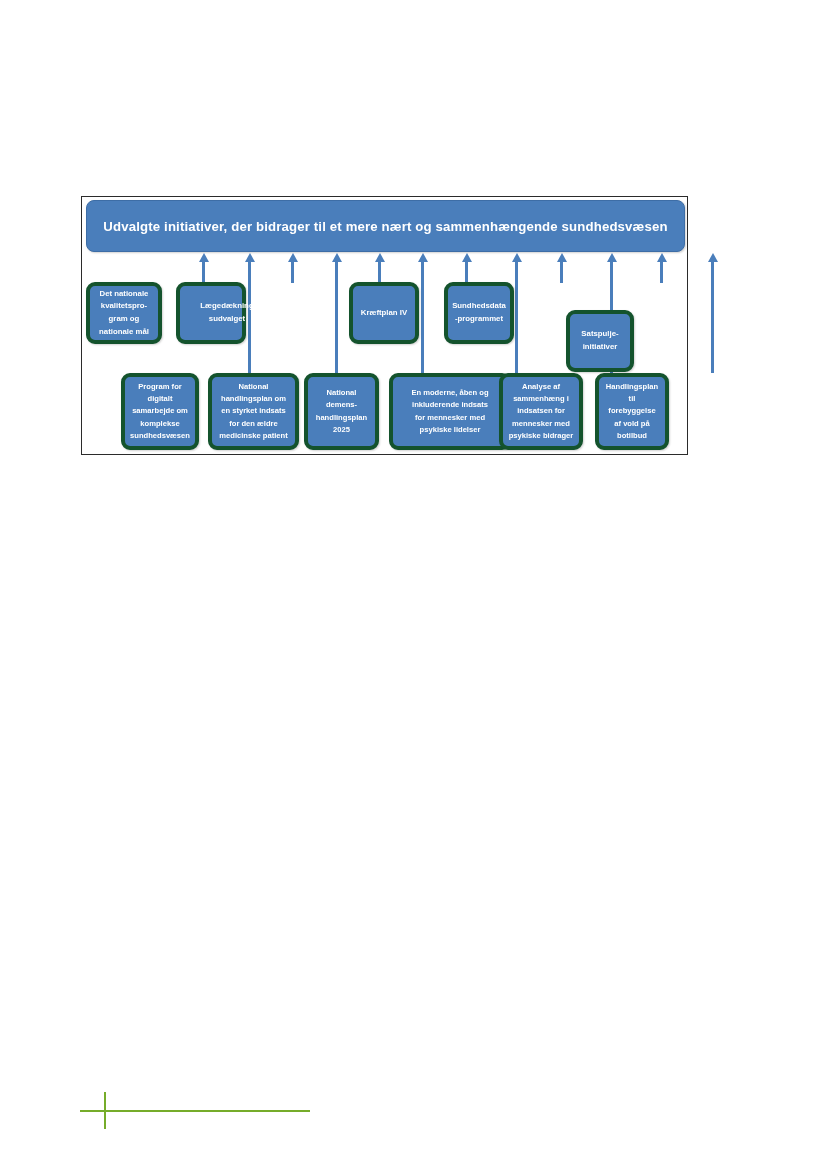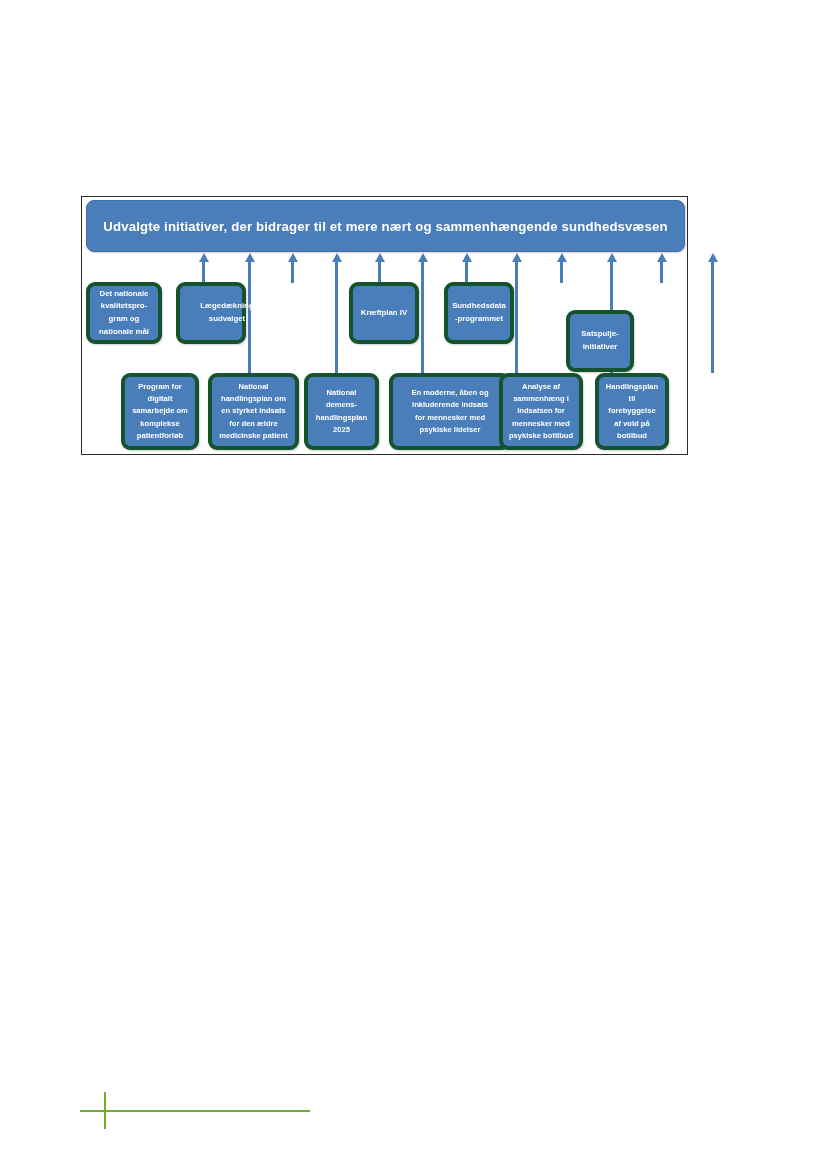--- a/index.html
+++ b/index.html
@@ -177,21 +177,21 @@
   <div class="node-box top-row" style="left:484px; top:85px; width:68px; height:62px;margin-top:28px;">
     <span class="node-text">Satspulje-
 initiativer</span>
   </div>
 
   <div class="node-box" style="left:39px; top:176px; width:78px; height:77px;">
     <span class="node-text">Program for
 digitalt
 samarbejde om
 komplekse
-patientforløb</span>
+sundhedsvæsen</span>
   </div>
   <div class="node-box" style="left:126px; top:176px; width:91px; height:77px;">
     <span class="node-text">National
 handlingsplan om
 en styrket indsats
 for den ældre
 medicinske patient</span>
   </div>
   <div class="node-box" style="left:222px; top:176px; width:75px; height:77px;">
     <span class="node-text">National
@@ -203,21 +203,21 @@
     <span class="node-text">En moderne, åben og
 inkluderende indsats
 for mennesker med
 psykiske lidelser</span>
   </div>
   <div class="node-box" style="left:417px; top:176px; width:84px; height:77px;">
     <span class="node-text">Analyse af
 sammenhæng i
 indsatsen for
 mennesker med
-psykiske botilbud</span>
+psykiske bidrager</span>
   </div>
   <div class="node-box" style="left:513px; top:176px; width:74px; height:77px;">
     <span class="node-text">Handlingsplan
 til
 forebyggelse
 af vold på
 botilbud</span>
   </div>
 
 </div>

